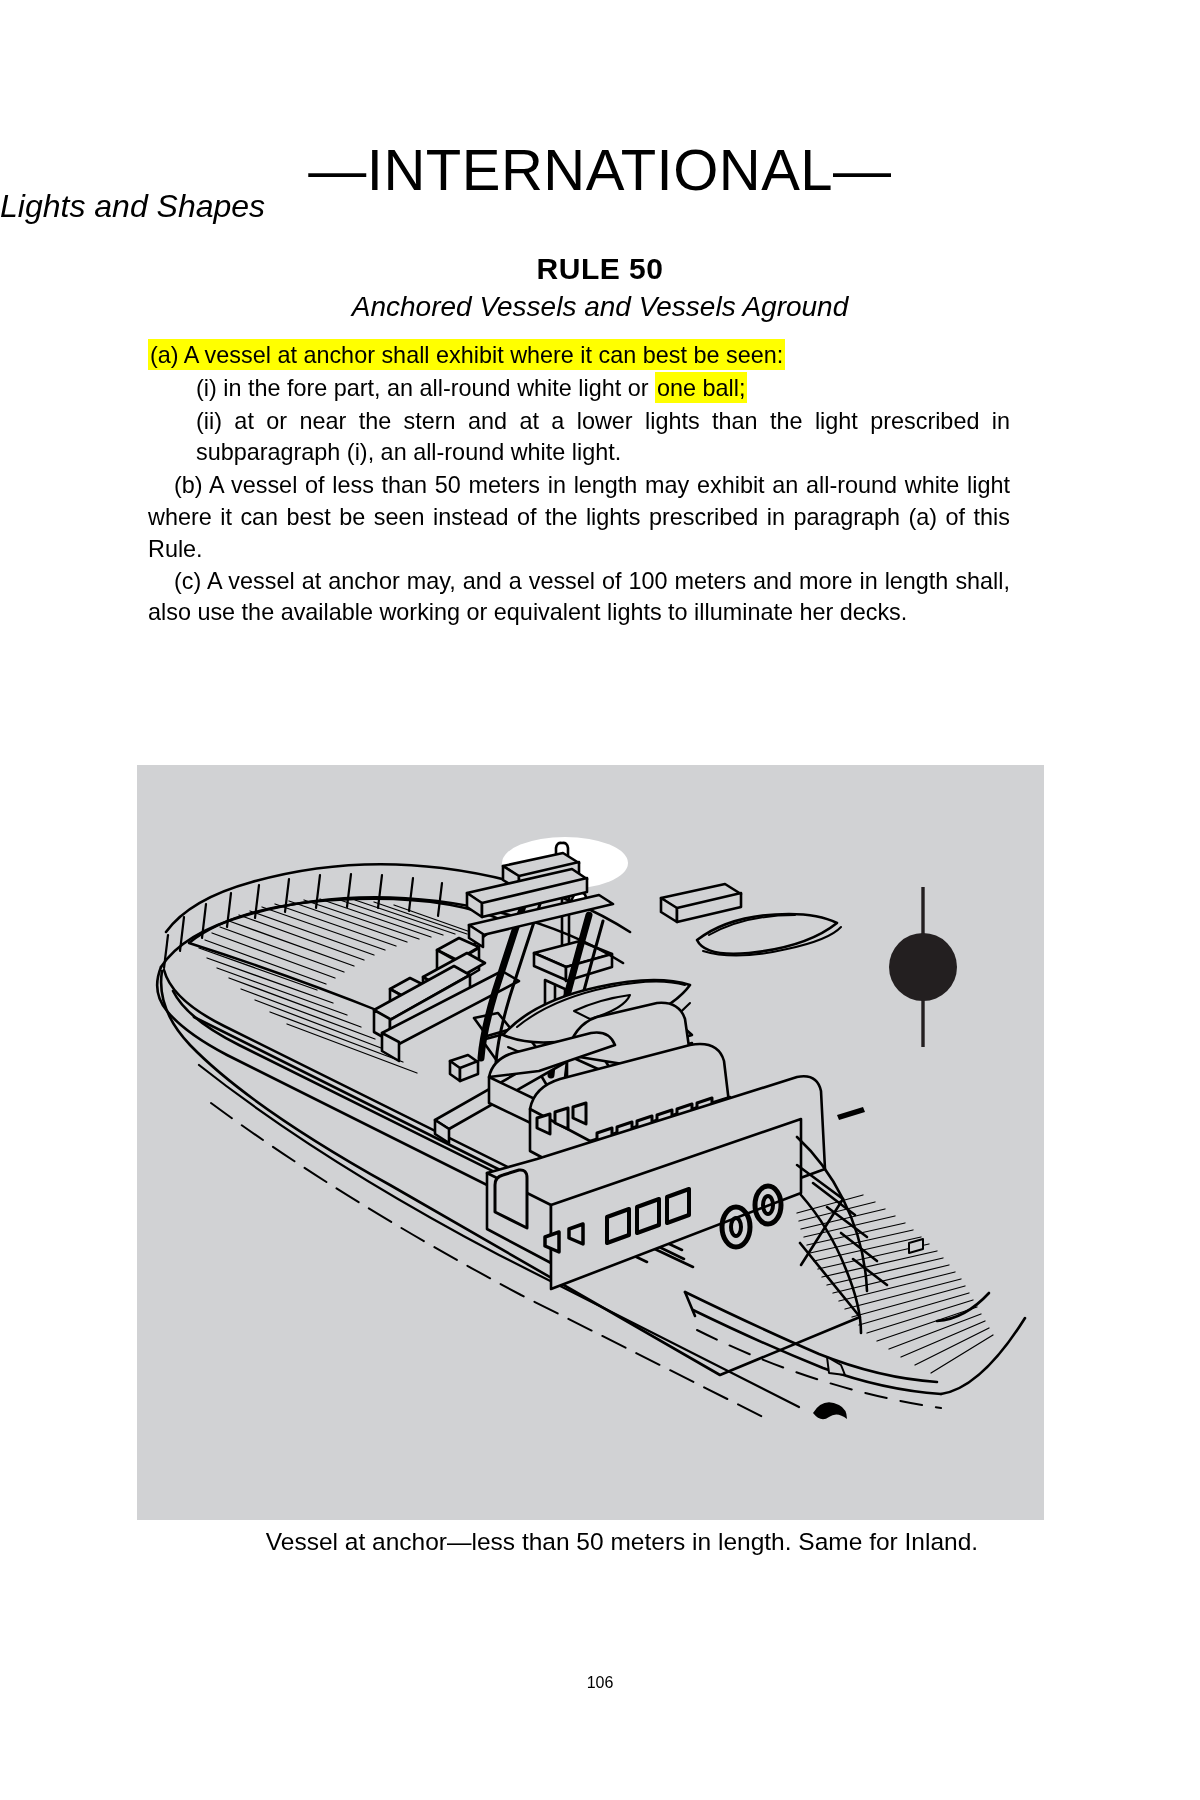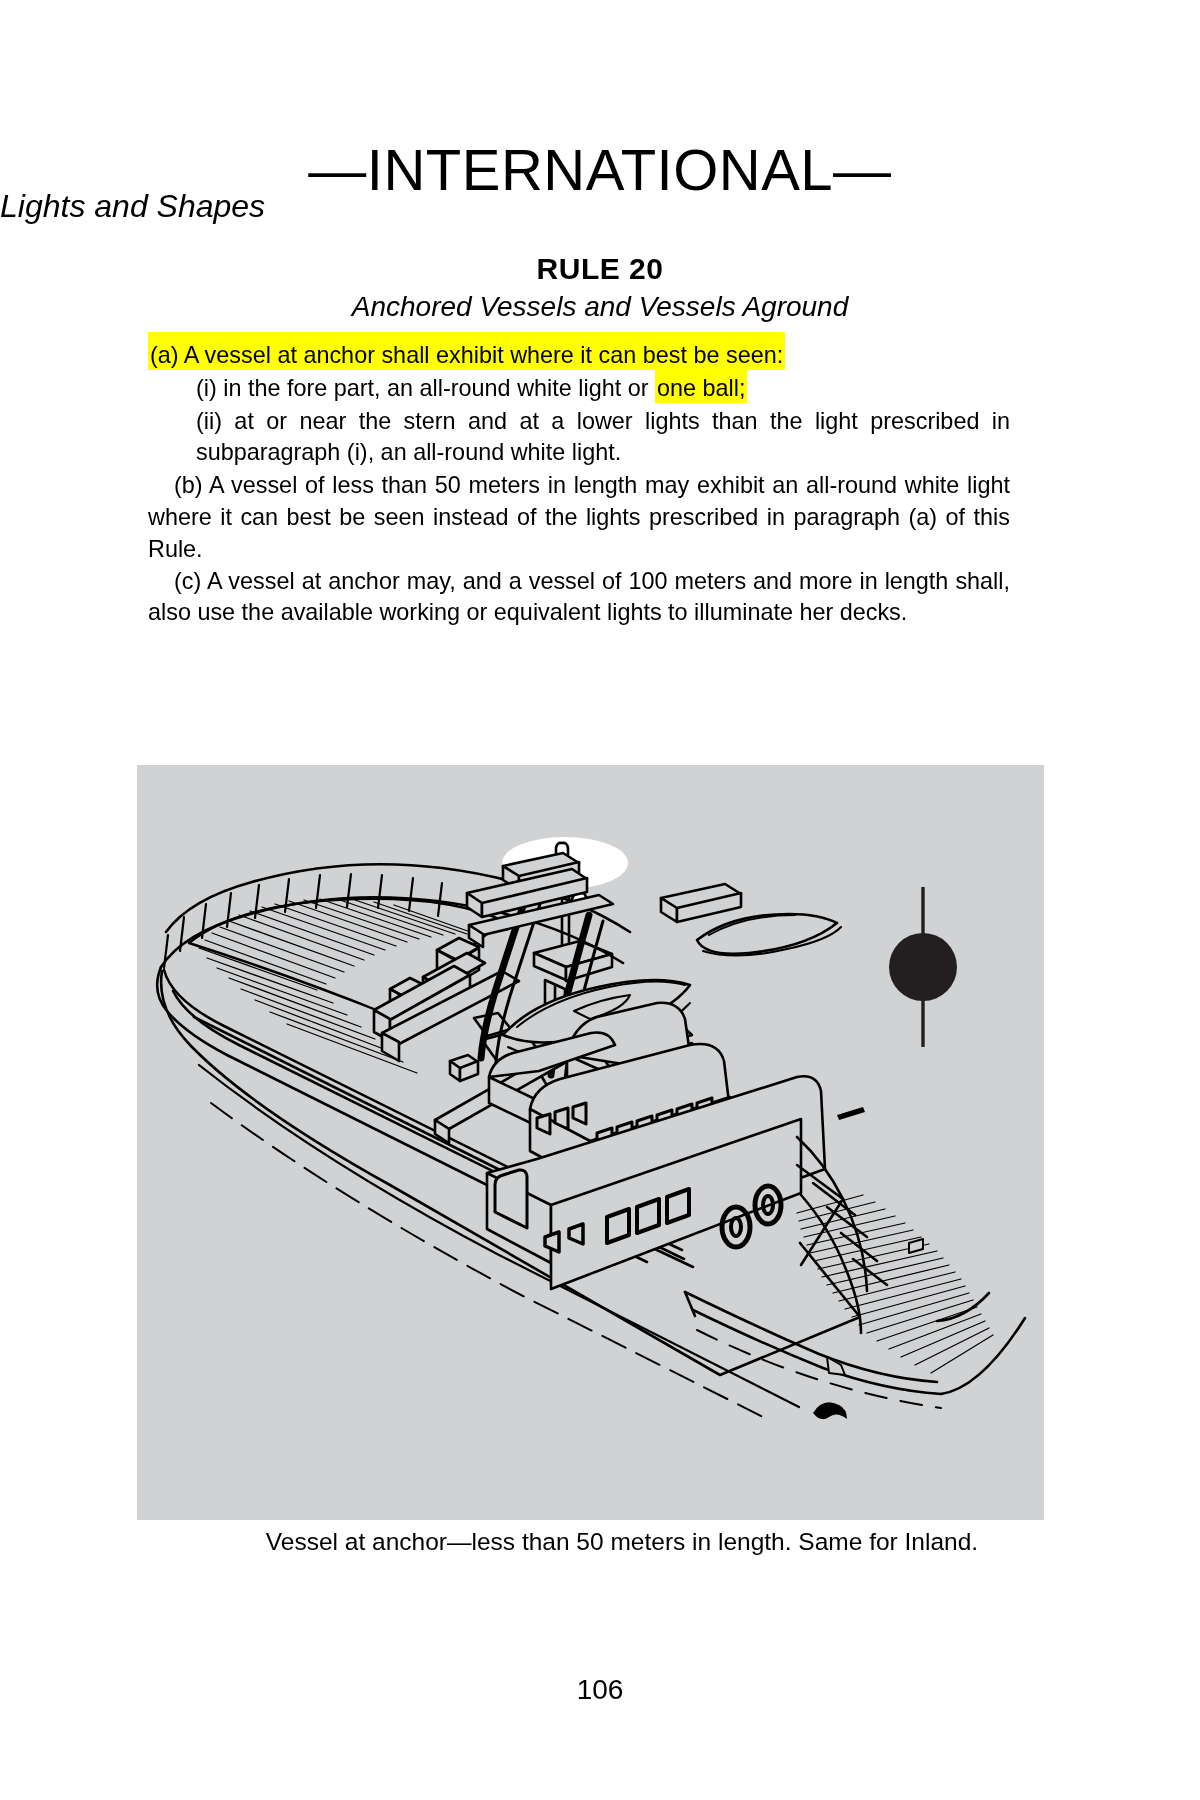--- a/index.html
+++ b/index.html
@@ -86,21 +86,21 @@
     margin: 1px;
     margin-left: 48px;
     width: 814px;
     text-align: justify;
     text-justify: inter-word;
   }
   .sub.noj { text-align: left; }
   .para.noj { text-align: left; }
   .hl {
     background: #ffff00;
-    padding: 10px 2px 2px 2px;
+    padding: 3px 2px 2px 2px;
     box-decoration-break: clone;
     -webkit-box-decoration-break: clone;
   }
   
   .figure-panel {
     position: absolute;
     left: 137px;
     top: 765px;
     width: 907px;
     height: 755px;
@@ -118,33 +118,33 @@
     text-align: center;
     font-size: 24.5px;
     margin-left: 22px;
   }
   .page-number {
     position: absolute;
     left: 0;
     top: 1674px;
     width: 1200px;
     text-align: center;
-    font-size: 28px;
+    font-size: 16px;
   }
 </style>
 </head>
 <body>
 
 <div class="page">
 
   <div class="hdr-international">—INTERNATIONAL—</div>
 
   <div class="hdr-subtitle">Lights and Shapes</div>
 
-  <div class="rule-number">RULE 20</div>
+  <div class="rule-number">RULE 50</div>
 
   <div class="rule-title">Anchored Vessels and Vessels Aground</div>
 
   <div class="body-block">
 
     <p class="para noj"><span class="hl">(a) A vessel at anchor shall exhibit where it can best be seen:</span></p>
 
     <p class="sub noj"><span>(i) in the fore part, an all-round white light or </span><span class="hl">one ball;</span></p>
 
     <p class="sub">(ii) at or near the stern and at a lower lights than the light prescribed in subparagraph (i), an all-round white light.</p>

